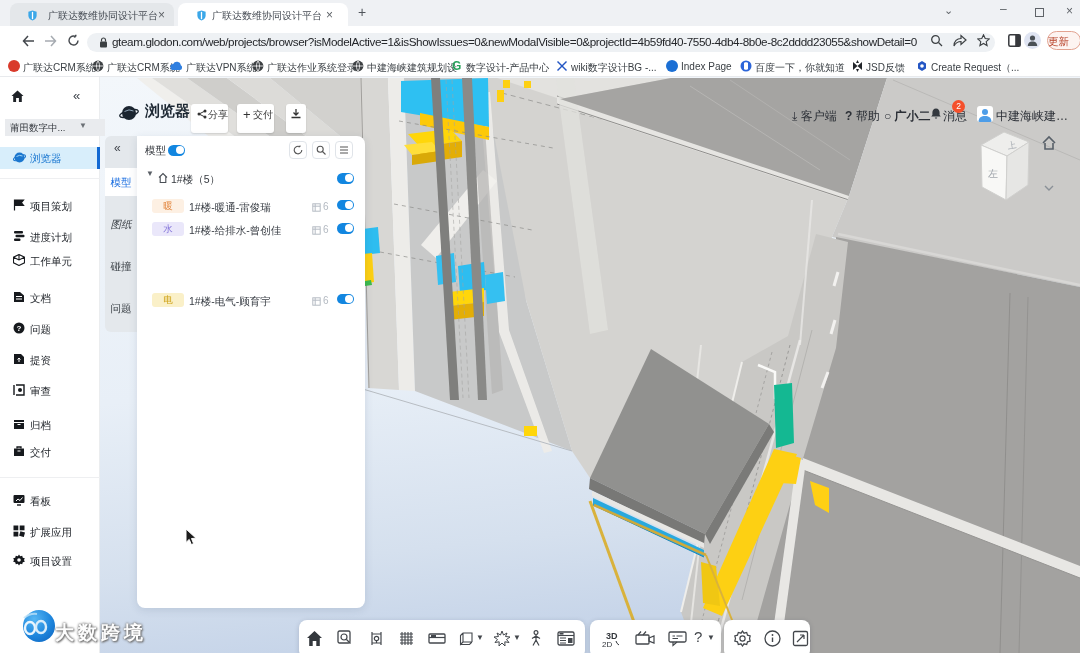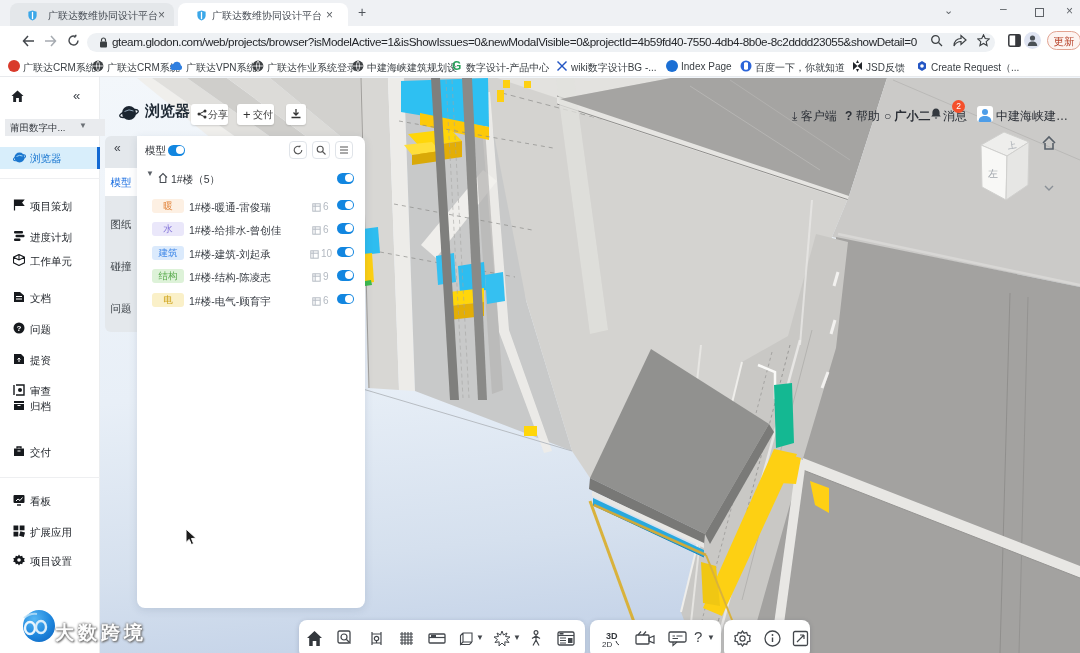--- a/index.html
+++ b/index.html
@@ -34,21 +34,21 @@
 .ptab.sel{background:#fff;color:#1a6ee0;}
 #panel{position:absolute;left:137px;top:59px;width:228px;height:472px;background:#fff;border-radius:0 8px 8px 8px;box-shadow:0 2px 8px rgba(40,60,90,.13);}
 .prow{position:absolute;left:0;width:228px;height:22px;}
 .tag{position:absolute;left:15px;top:2px;width:32px;height:14px;border-radius:3px;font-size:9.5px;text-align:center;line-height:14px;}
 .pl{position:absolute;left:52px;top:4px;font-size:10.5px;color:#383d44;white-space:nowrap;}
 .cnt{position:absolute;left:186px;top:4px;font-size:10px;color:#b3b9c1;}
 .tgl{position:absolute;width:17px;height:10.5px;border-radius:6px;background:#1286e0;}
 .tgl i{position:absolute;right:1.2px;top:1.2px;width:8px;height:8px;border-radius:50%;background:#fff;}
 .pbtn{position:absolute;top:5px;width:18px;height:18px;border:1px solid #e0e4e9;border-radius:4px;background:#fff;}
 
-.hbtn{position:absolute;top:27px;white-space:nowrap;height:21px;border-radius:3px;background:#fff;font-size:10px;color:#333;box-shadow:0 1px 2px rgba(0,0,0,.14);}
+.hbtn{position:absolute;top:27px;white-space:nowrap;height:29px;border-radius:3px;background:#fff;font-size:10px;color:#333;box-shadow:0 1px 2px rgba(0,0,0,.14);}
 .hic{position:absolute;font-size:12px;color:#2b2f36;white-space:nowrap;}
 
 .tbar{position:absolute;top:543px;height:38px;background:#fff;border-radius:8px;box-shadow:0 1px 5px rgba(30,40,60,.18);}
 .tico{position:absolute;top:10px;}
 
 #wmtext{position:absolute;left:55px;top:620px;font-size:19px;font-weight:bold;color:#fdfdfd;letter-spacing:4px;text-shadow:0 0 2px #777,0 0 3px #888,1px 1px 2px #666;}
 </style>
 </head>
 <body>
 <div id="root">
@@ -105,21 +105,21 @@
       </svg>
     <svg class="abs" style="left:996px;top:8px" width="13" height="13" viewBox="0 0 13 13">
         <rect x="0.8" y="0.8" width="11.4" height="11.4" rx="1.5" fill="none" stroke="#37393d" stroke-width="1.5"></rect>
         <rect x="7.2" y="0.8" width="5" height="11.4" fill="#37393d"></rect>
       </svg>
     <div class="abs" style="left:1012px;top:6px;width:17px;height:17px;border-radius:50%;background:#dfe4f2;"></div>
     <svg class="abs" style="left:1015px;top:8px" width="11" height="13" viewBox="0 0 11 13">
         <circle cx="5.5" cy="4" r="2.6" fill="#4a5056"></circle>
         <path d="M0.8 12 C0.8 8.8 3 7.4 5.5 7.4 C8 7.4 10.2 8.8 10.2 12 Z" fill="#4a5056"></path>
       </svg>
-    <div class="abs" style="left:1035px;top:5px;width:34px;height:19px;border:1px solid #e2a391;border-radius:10px;background:#fdf4f1;font-size:10.5px;color:#b8442c;text-align:center;line-height:18px;">更新</div>
+    <div class="abs" style="left:1035px;top:5px;width:34px;height:19px;border:1px solid #e2a391;border-radius:10px;background:#fdf4f1;font-size:10.5px;color:#b8442c;text-align:left;line-height:18px;">更新</div>
     <span class="abs" style="left:1072px;top:4px;font-size:12px;color:#54585e;letter-spacing:0;">⋮</span>
   </div>
   <div id="bkm">
     <div class="bki" style="left:8px;background:#d93a2b;"></div>
       <span class="bk" style="left:23px;">广联达CRM系统</span>
     <svg class="abs" style="left:92px;top:4px" width="12" height="12" viewBox="0 0 12 12">
         <circle cx="6" cy="6" r="5.4" fill="#3d4043"></circle>
         <path d="M1 6 H11 M6 1 C8 3 8 9 6 11 C4 9 4 3 6 1" stroke="#fff" stroke-width="0.8" fill="none"></path>
       </svg>
       <span class="bk" style="left:107px;">广联达CRM系统</span>
@@ -345,21 +345,21 @@
           </svg>
           <span class="lb">提资</span>
         </div>
       <div class="sn" style="top:302.8px;">
           <svg viewBox="0 0 12 12" width="12" height="12">
             <path d="M1 1 V11 M3 1 H11 V11 H3" fill="none" stroke="#16191d" stroke-width="1.4"></path>
             <circle cx="7" cy="6" r="2" fill="#16191d"></circle>
           </svg>
           <span class="lb">审查</span>
         </div>
-      <div class="sn" style="top:318px;">
+      <div class="sn" style="top:337px;">
           <svg viewBox="0 0 12 12" width="12" height="12">
             <path d="M1 2 H11 V11 H1 Z" fill="#16191d"></path>
             <path d="M1 4.5 H11 M4.5 6.5 H7.5" stroke="#fff" stroke-width="1"></path>
           </svg>
           <span class="lb">归档</span>
         </div>
       <div class="sn" style="top:364.4px;">
           <svg viewBox="0 0 12 12" width="12" height="12">
             <path d="M1 3.5 H11 V11 H1 Z" fill="#16191d"></path>
             <path d="M4 3.5 V2 H8 V3.5" stroke="#16191d" stroke-width="1.3" fill="none"></path>
@@ -429,21 +429,21 @@
     <div class="abs" style="left:952px;top:23px;width:13px;height:13px;border-radius:7px;background:#f5502c;color:#fff;font-size:8.5px;text-align:center;line-height:13px;">2</div>
     <div class="abs" style="left:977px;top:29px;width:16px;height:16px;border-radius:3px;background:#fff;overflow:hidden;"><svg width="16" height="16" viewBox="0 0 16 16">
           <circle cx="8" cy="6" r="3" fill="#4d9de8"></circle>
           <path d="M1.5 16 C1.5 11.5 4.5 10 8 10 C11.5 10 14.5 11.5 14.5 16 Z" fill="#4d9de8"></path>
         </svg></div>
     <span class="hic" style="left:996px;top:31px;width:82px;overflow:hidden;text-overflow:ellipsis;display:inline-block;">中建海峡建筑规划设...</span>
 
     <div id="ptabs">
       <span class="abs" style="left:9px;top:5px;font-size:12px;color:#40454c;">«</span>
       <div class="ptab sel" style="top:32px;">模型</div>
-      <div class="ptab" style="top:74px;">图纸</div>
+      <div class="ptab" style="top:74px;font-style:italic;">图纸</div>
       <div class="ptab" style="top:116px;">碰撞</div>
       <div class="ptab" style="top:158px;">问题</div>
     </div>
     <div id="panel">
       <span class="abs" style="left:8px;top:8px;font-size:10.5px;color:#34383e;">模型</span>
       <div class="tgl" style="left:31px;top:9px;">
           <i></i>
         </div>
       <div class="pbtn" style="left:152px;"><svg style="margin:3px" width="10" height="10" viewBox="0 0 10 10">
             <path d="M8.8 5 A3.8 3.8 0 1 1 7 1.8 M7 1.8 V0.4 M7 1.8 H5.4" stroke="#555" stroke-width="1.1" fill="none"></path>
@@ -476,44 +476,20 @@
           </div>
       </div>
       <div class="prow" style="top:84px;">
         <div class="tag" style="background:#eae7fa;color:#8070d8;">水</div>
           <span class="pl">1#楼-给排水-曾创佳</span>
         <svg class="abs" style="left:175px;top:6px" width="9" height="9" viewBox="0 0 9 9">
             <rect x="0.8" y="0.8" width="7.4" height="7.4" fill="none" stroke="#b6bcc4" stroke-width="1"></rect>
             <path d="M0.8 3.2 H8.2 M3.2 0.8 V8.2" stroke="#b6bcc4" stroke-width="1"></path>
           </svg>
         <span class="cnt">6</span>
-          <div class="tgl" style="left:200px;top:3px;">
-            <i></i>
-          </div>
-      </div>
-      <div class="prow" style="top:107.5px;">
-        <div class="tag" style="background:#dbeafc;color:#3f88e8;">建筑</div>
-          <span class="pl">1#楼-建筑-刘起承</span>
-        <svg class="abs" style="left:173px;top:6px" width="9" height="9" viewBox="0 0 9 9">
-            <rect x="0.8" y="0.8" width="7.4" height="7.4" fill="none" stroke="#b6bcc4" stroke-width="1"></rect>
-            <path d="M0.8 3.2 H8.2 M3.2 0.8 V8.2" stroke="#b6bcc4" stroke-width="1"></path>
-          </svg>
-        <span class="cnt" style="left:184px;">10</span>
-          <div class="tgl" style="left:200px;top:3px;">
-            <i></i>
-          </div>
-      </div>
-      <div class="prow" style="top:131px;">
-        <div class="tag" style="background:#ddf2d8;color:#56a94a;">结构</div>
-          <span class="pl">1#楼-结构-陈凌志</span>
-        <svg class="abs" style="left:175px;top:6px" width="9" height="9" viewBox="0 0 9 9">
-            <rect x="0.8" y="0.8" width="7.4" height="7.4" fill="none" stroke="#b6bcc4" stroke-width="1"></rect>
-            <path d="M0.8 3.2 H8.2 M3.2 0.8 V8.2" stroke="#b6bcc4" stroke-width="1"></path>
-          </svg>
-        <span class="cnt">9</span>
           <div class="tgl" style="left:200px;top:3px;">
             <i></i>
           </div>
       </div>
       <div class="prow" style="top:154.5px;">
         <div class="tag" style="background:#faf0c8;color:#cfa318;">电</div>
           <span class="pl">1#楼-电气-顾育宇</span>
         <svg class="abs" style="left:175px;top:6px" width="9" height="9" viewBox="0 0 9 9">
             <rect x="0.8" y="0.8" width="7.4" height="7.4" fill="none" stroke="#b6bcc4" stroke-width="1"></rect>
             <path d="M0.8 3.2 H8.2 M3.2 0.8 V8.2" stroke="#b6bcc4" stroke-width="1"></path>

